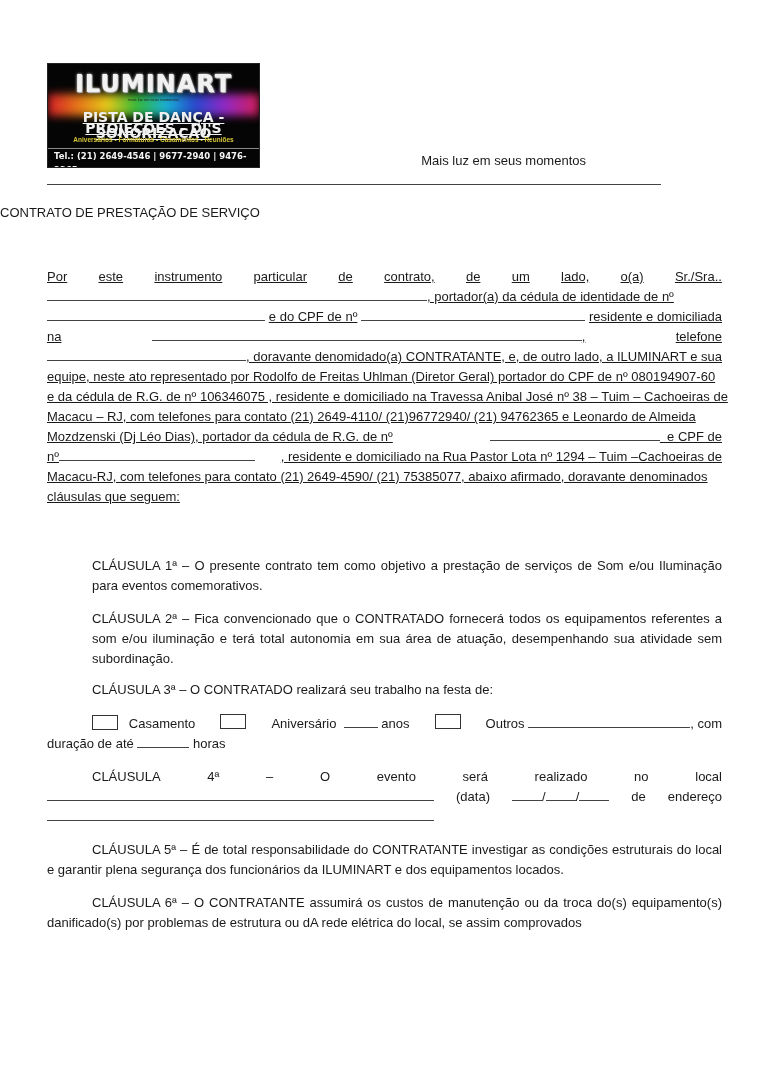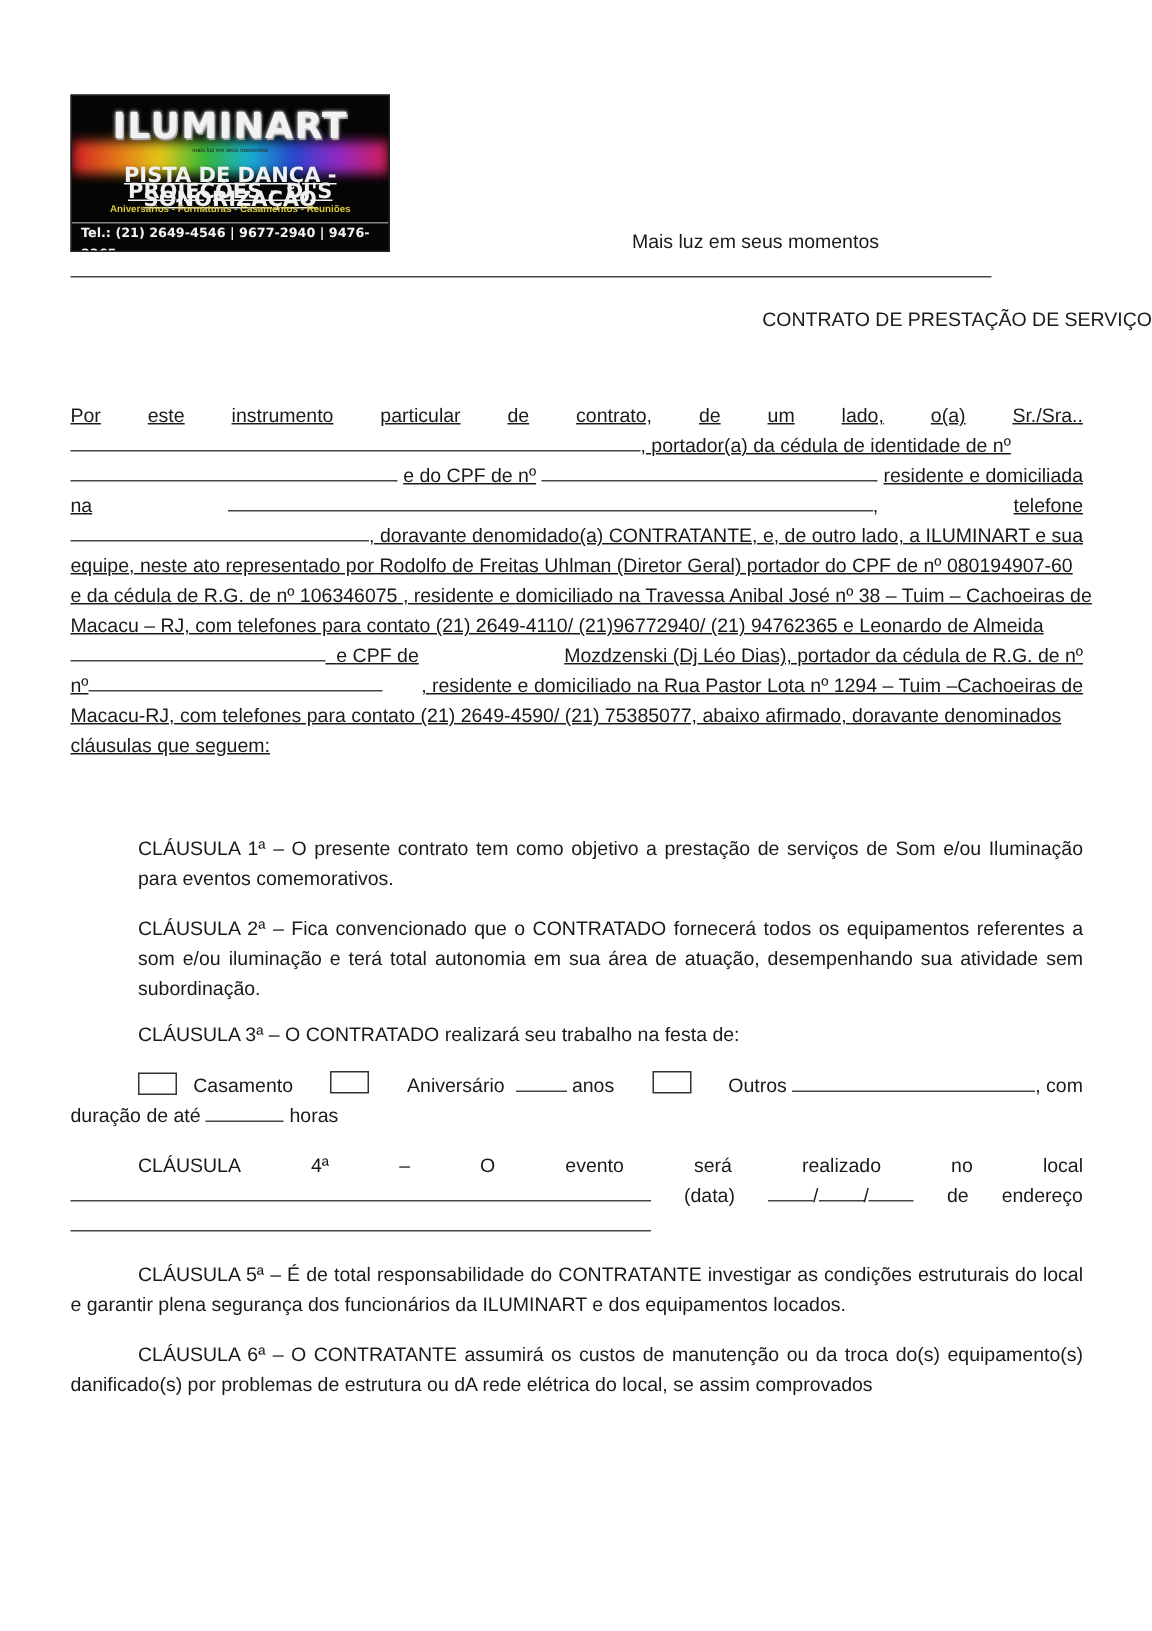--- a/index.html
+++ b/index.html
@@ -22,21 +22,21 @@
   .logo .line1 { top: 45px; }
   .logo .line2 { top: 56px; text-align: center; }
   .logo .events { position: absolute; left: 0; right: 0; top: 72px; text-align: center;
           font-size: 6.5px; font-weight: bold; color: #d8c83a; }
   .logo .tel { position: absolute; left: 0; right: 0; top: 84px; height: 14px; padding-left: 6px;
           border-top: 1px solid #888; font-family: "DejaVu Sans", sans-serif; font-weight: bold;
           font-size: 8.5px; color: #f4f4f4; line-height: 14px; }
 
   .slogan { position: absolute; right: 50px; top: 153px; font-size: 13px; }
   .rule { position: absolute; left: 47px; top: 184px; width: 614px; border-top: 1px solid #444; }
-  .title { position: absolute; left: 0; width: 768px; top: 205px; text-align: right; font-size: 13px; }
+  .title { position: absolute; left: 0; width: 768px; top: 205px; text-align: left; font-size: 13px; }
 
   .body { position: absolute; left: 47px; width: 675px; font-size: 13px; line-height: 20px; text-decoration: underline; }
   .last { text-align: justify; text-align-last: left; }
   .line { display: block; white-space: nowrap; }
   .flex { display: flex; justify-content: space-between; white-space: nowrap; }
   .blank { display: inline-block; border-bottom: 1px solid #444; height: 13px; vertical-align: baseline; }
 
   .p1 { top: 267px; }
   .clause { position: absolute; font-size: 13px; line-height: 20px; margin-top: 15px; }
   .indent { left: 92px; width: 630px; }
@@ -99,22 +99,22 @@
     <div class="flex">
         <span style="white-space:nowrap">equipe,  neste ato representado por Rodolfo de Freitas Uhlman (Diretor Geral) portador do CPF de nº 080194907-60</span>
       </div>
     <div class="flex">
         <span>e da cédula de R.G.  de nº 106346075 , residente e domiciliado na Travessa Anibal José nº 38 – Tuim – Cachoeiras de</span>
       </div>
     <div class="flex">
         <span>Macacu – RJ, com telefones para contato (21) 2649-4110/ (21)96772940/ (21) 94762365 e Leonardo de Almeida</span>
       </div>
     <div class="flex">
+      <span>Mozdzenski (Dj Léo Dias), portador da cédula de R.G. de nº</span>
       <span><span class="blank" style="width:170px"></span>&nbsp;&nbsp;<span>e CPF de</span></span>
-      <span>Mozdzenski (Dj Léo Dias), portador da cédula de R.G. de nº</span>
     </div>
     <div class="flex">
       <span><span>nº</span><span class="blank" style="width:196px"></span></span>
       <span>, residente e domiciliado na Rua Pastor Lota nº 1294 – Tuim –Cachoeiras de</span>
     </div>
     <div class="flex">
         <span>Macacu-RJ, com telefones para contato (21) 2649-4590/ (21) 75385077, abaixo afirmado, doravante denominados</span>
       </div>
     <div class="line"><span>cláusulas que seguem:</span></div>
   </div>

